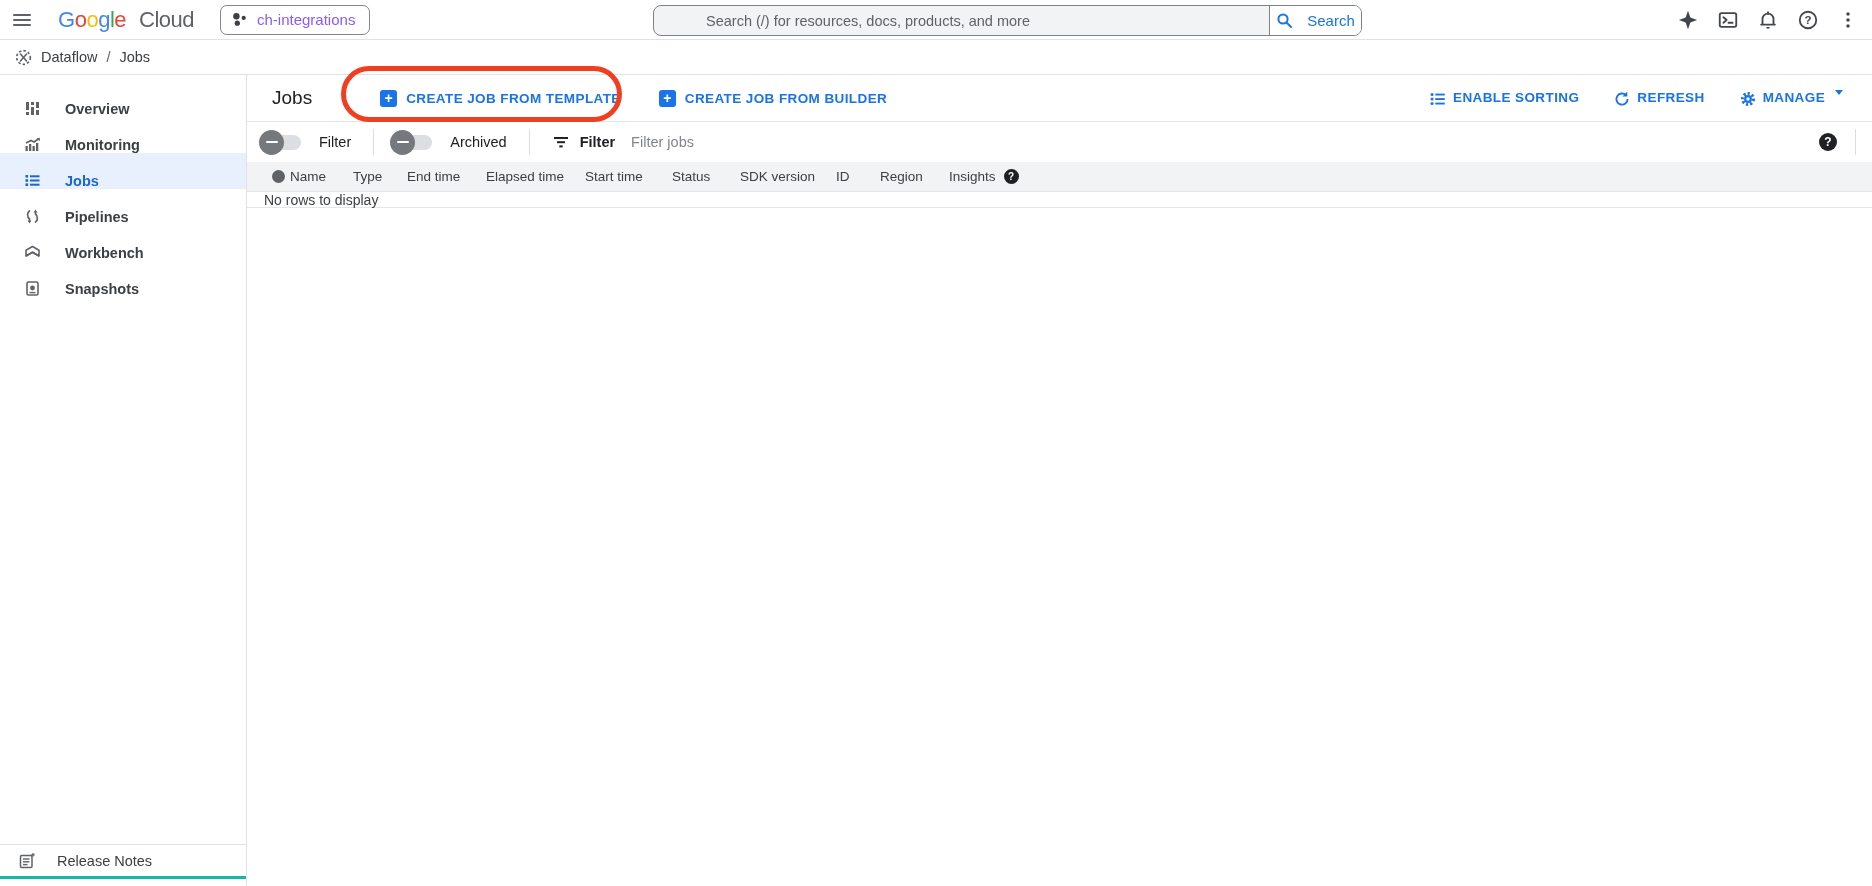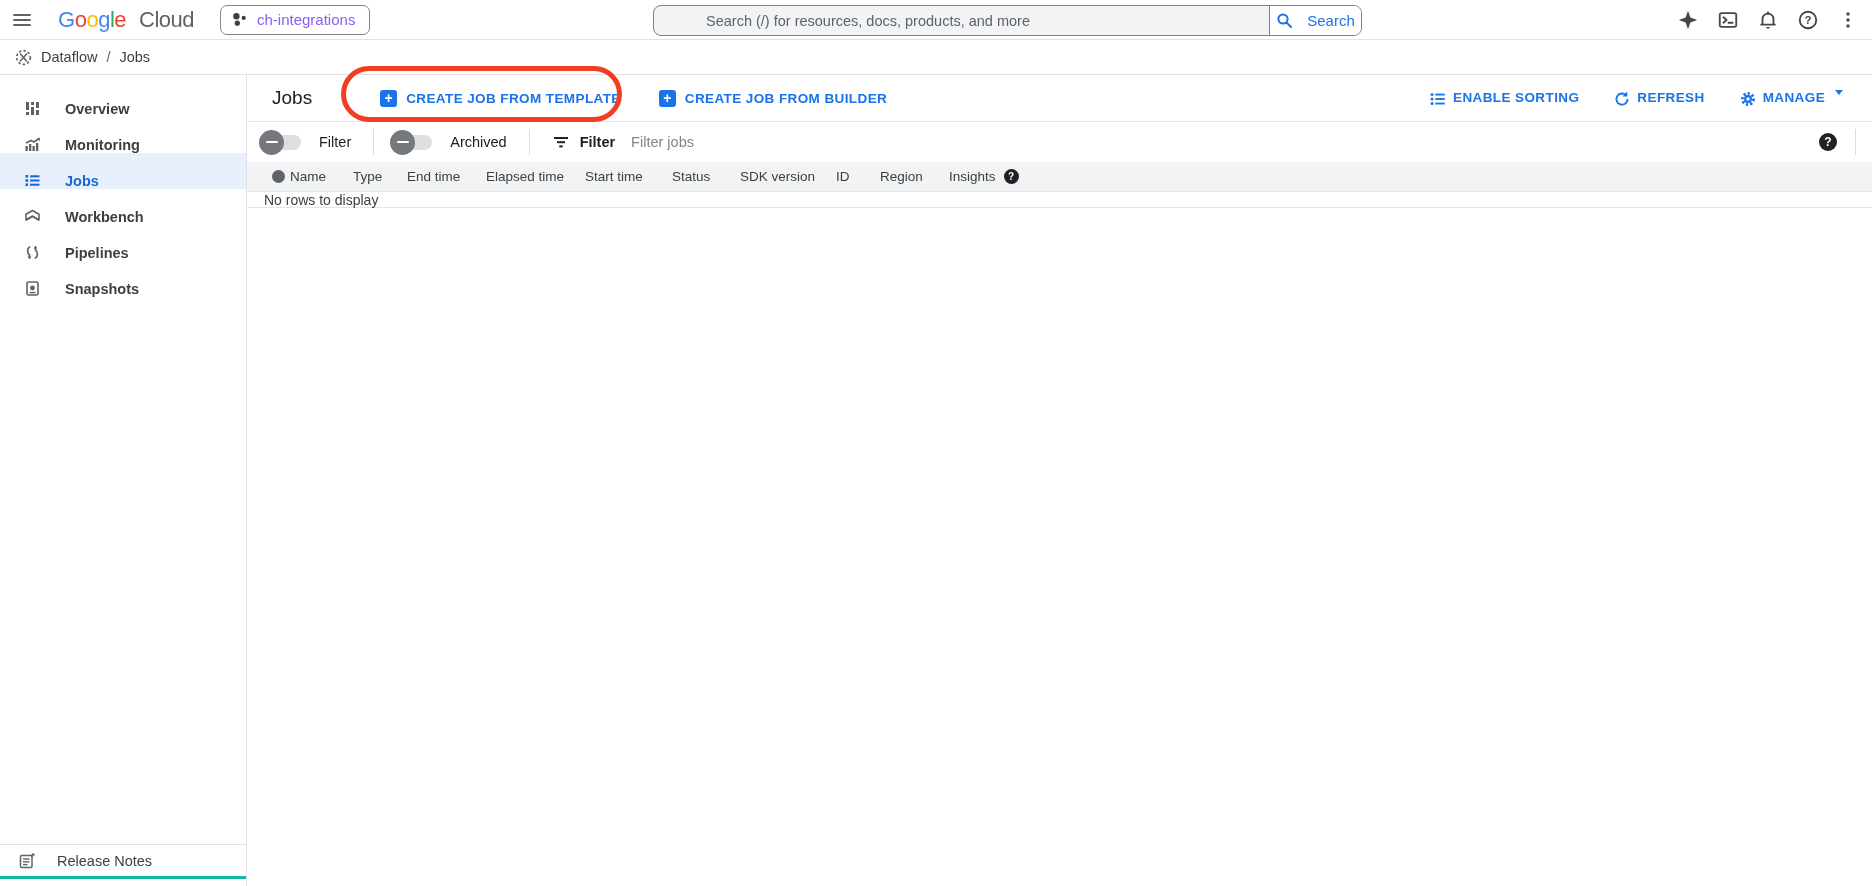--- a/index.html
+++ b/index.html
@@ -227,33 +227,33 @@
           <rect x="6" y="3.3" width="9.5" height="2" fill="#1967d2"></rect>
         <rect x="1.5" y="7.2" width="2.6" height="2.6" fill="#1967d2"></rect>
           <rect x="6" y="7.5" width="9.5" height="2" fill="#1967d2"></rect>
         <rect x="1.5" y="11.4" width="2.6" height="2.6" fill="#1967d2"></rect>
           <rect x="6" y="11.7" width="9.5" height="2" fill="#1967d2"></rect>
       </svg>
       <span class="nlabel">Jobs</span>
     </div>
     <div class="nav-item">
       <svg width="17" height="17" viewBox="0 0 17 17">
-        <path d="M2 12 V6.2 L8.5 2.5 L15 6.2 V12 L8.5 8.2 Z" fill="none" stroke="#5f6368" stroke-width="1.6" stroke-linejoin="round"></path>
-        <path d="M2 12 L8.5 8.2 L15 12" fill="none" stroke="#5f6368" stroke-width="1.6" stroke-linejoin="round"></path>
-      </svg>
-      <span class="nlabel">Workbench</span>
-    </div>
-    <div class="nav-item">
-      <svg width="17" height="17" viewBox="0 0 17 17">
         <path d="M5.5 3 C3 4.5 3 9 5.5 11 V13.5" fill="none" stroke="#5f6368" stroke-width="1.7" stroke-linecap="round"></path>
         <polygon points="5.5,15.5 3.6,12.6 7.4,12.6" fill="#5f6368"></polygon>
         <path d="M11.5 14 C14 12.5 14 8 11.5 6 V3.5" fill="none" stroke="#5f6368" stroke-width="1.7" stroke-linecap="round"></path>
         <polygon points="11.5,1.5 9.6,4.4 13.4,4.4" fill="#5f6368"></polygon>
       </svg>
       <span class="nlabel">Pipelines</span>
+    </div>
+    <div class="nav-item">
+      <svg width="17" height="17" viewBox="0 0 17 17">
+        <path d="M2 12 V6.2 L8.5 2.5 L15 6.2 V12 L8.5 8.2 Z" fill="none" stroke="#5f6368" stroke-width="1.6" stroke-linejoin="round"></path>
+        <path d="M2 12 L8.5 8.2 L15 12" fill="none" stroke="#5f6368" stroke-width="1.6" stroke-linejoin="round"></path>
+      </svg>
+      <span class="nlabel">Workbench</span>
     </div>
     <div class="nav-item">
       <svg width="17" height="17" viewBox="0 0 17 17">
         <rect x="3" y="2" width="11" height="13" rx="1.5" fill="none" stroke="#5f6368" stroke-width="1.6"></rect>
         <circle cx="8.5" cy="8" r="2.4" fill="#5f6368"></circle>
         <line x1="5.5" y1="12.6" x2="11.5" y2="12.6" stroke="#5f6368" stroke-width="1.4"></line>
       </svg>
       <span class="nlabel">Snapshots</span>
     </div>
   </div>

